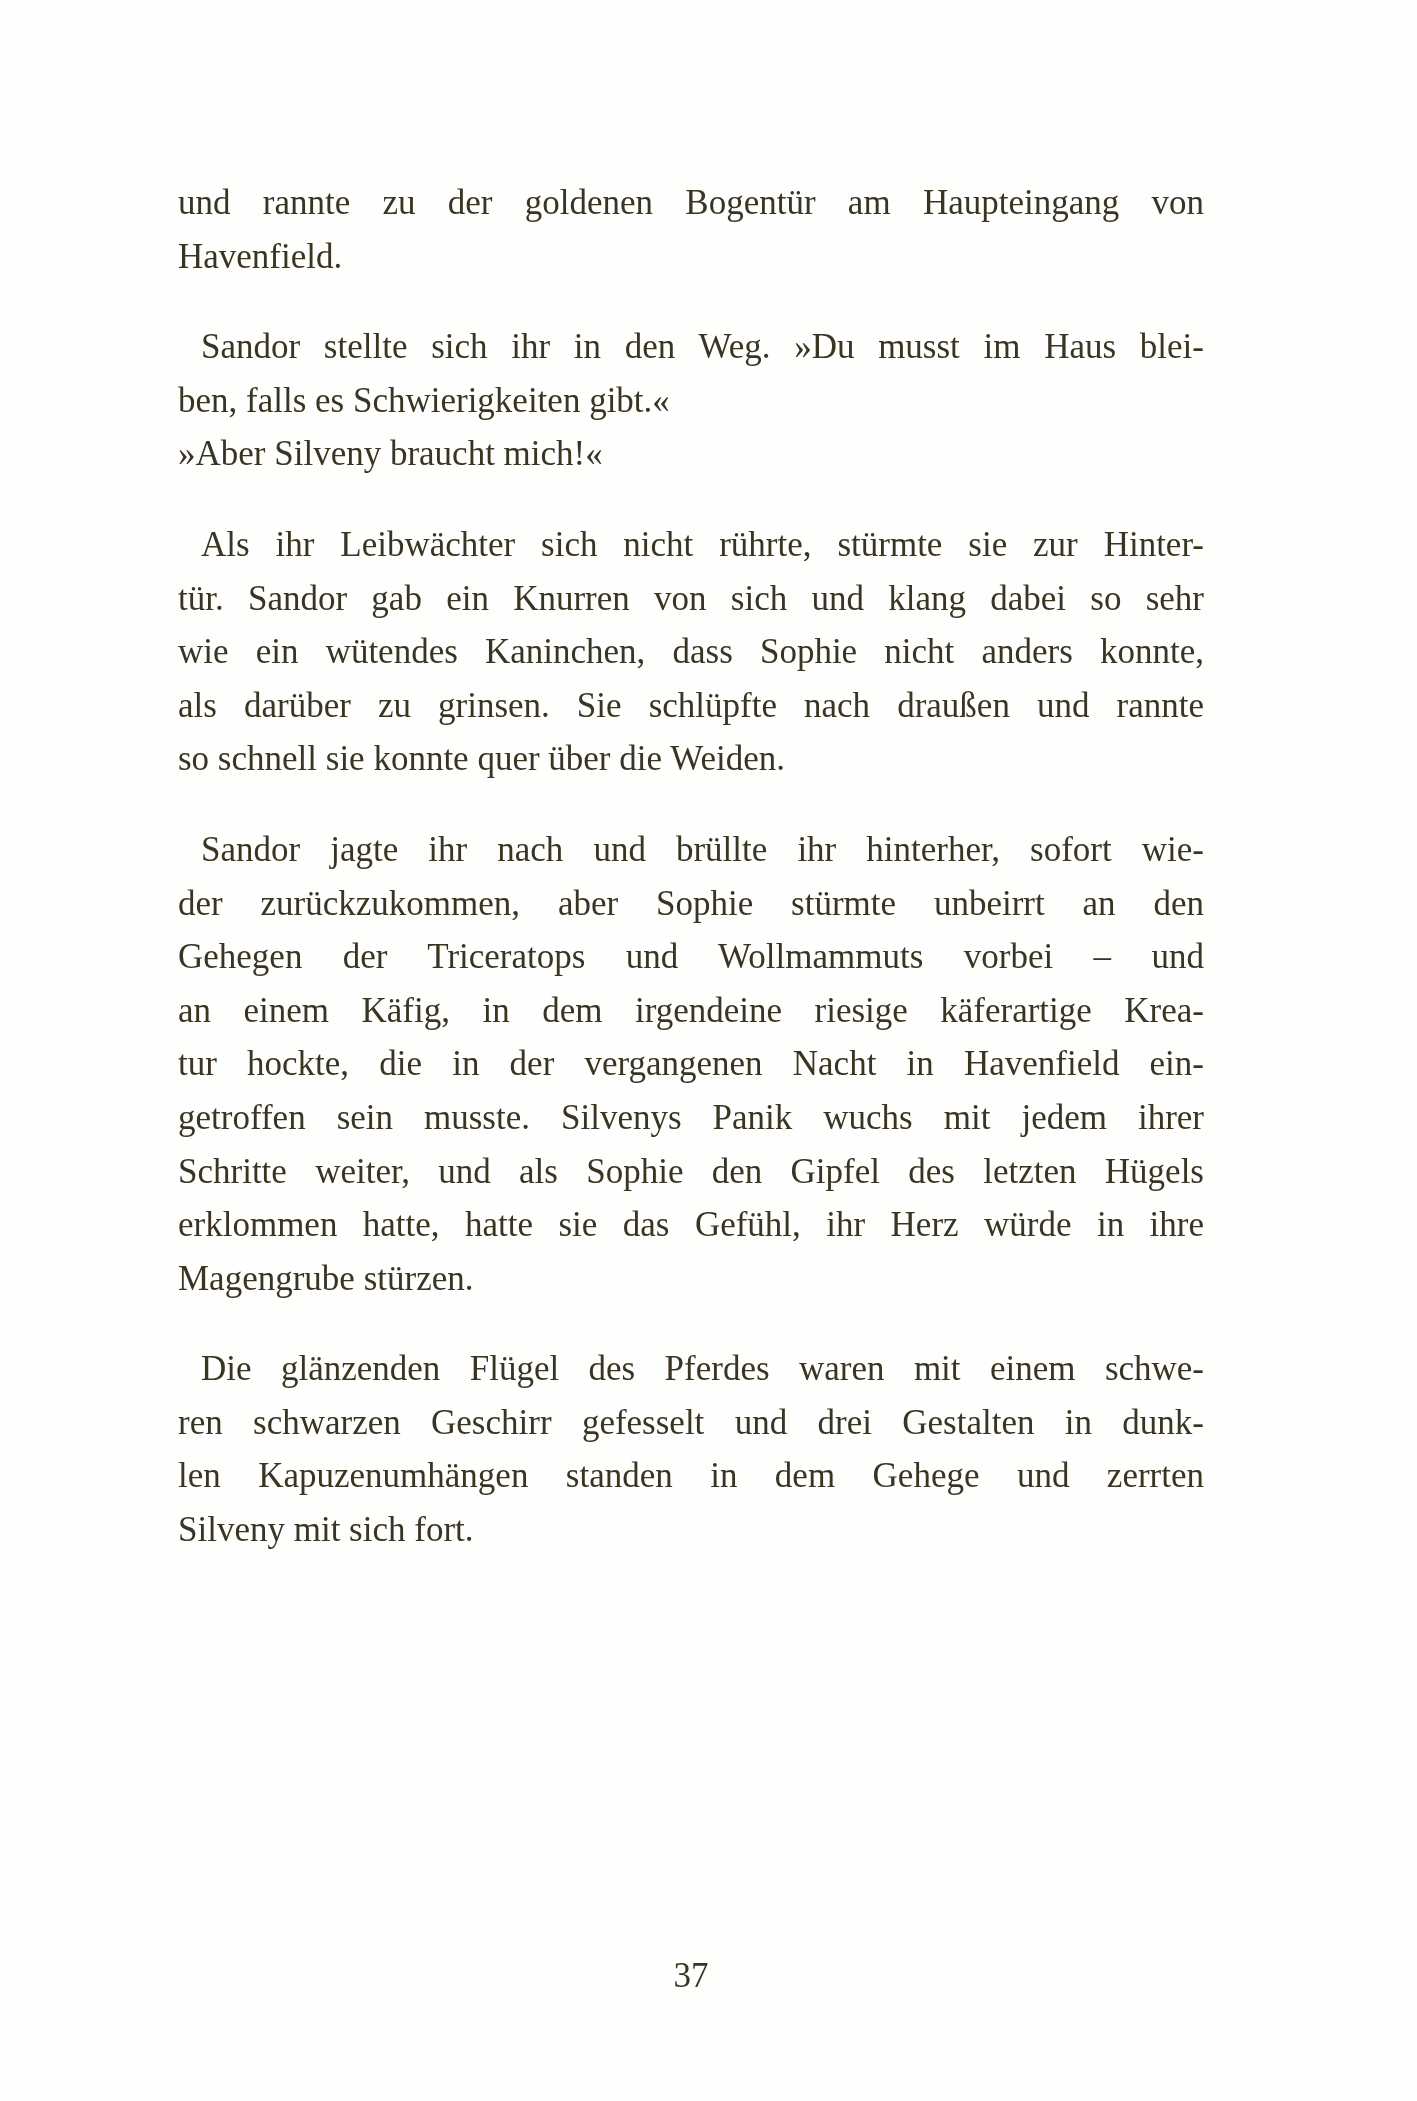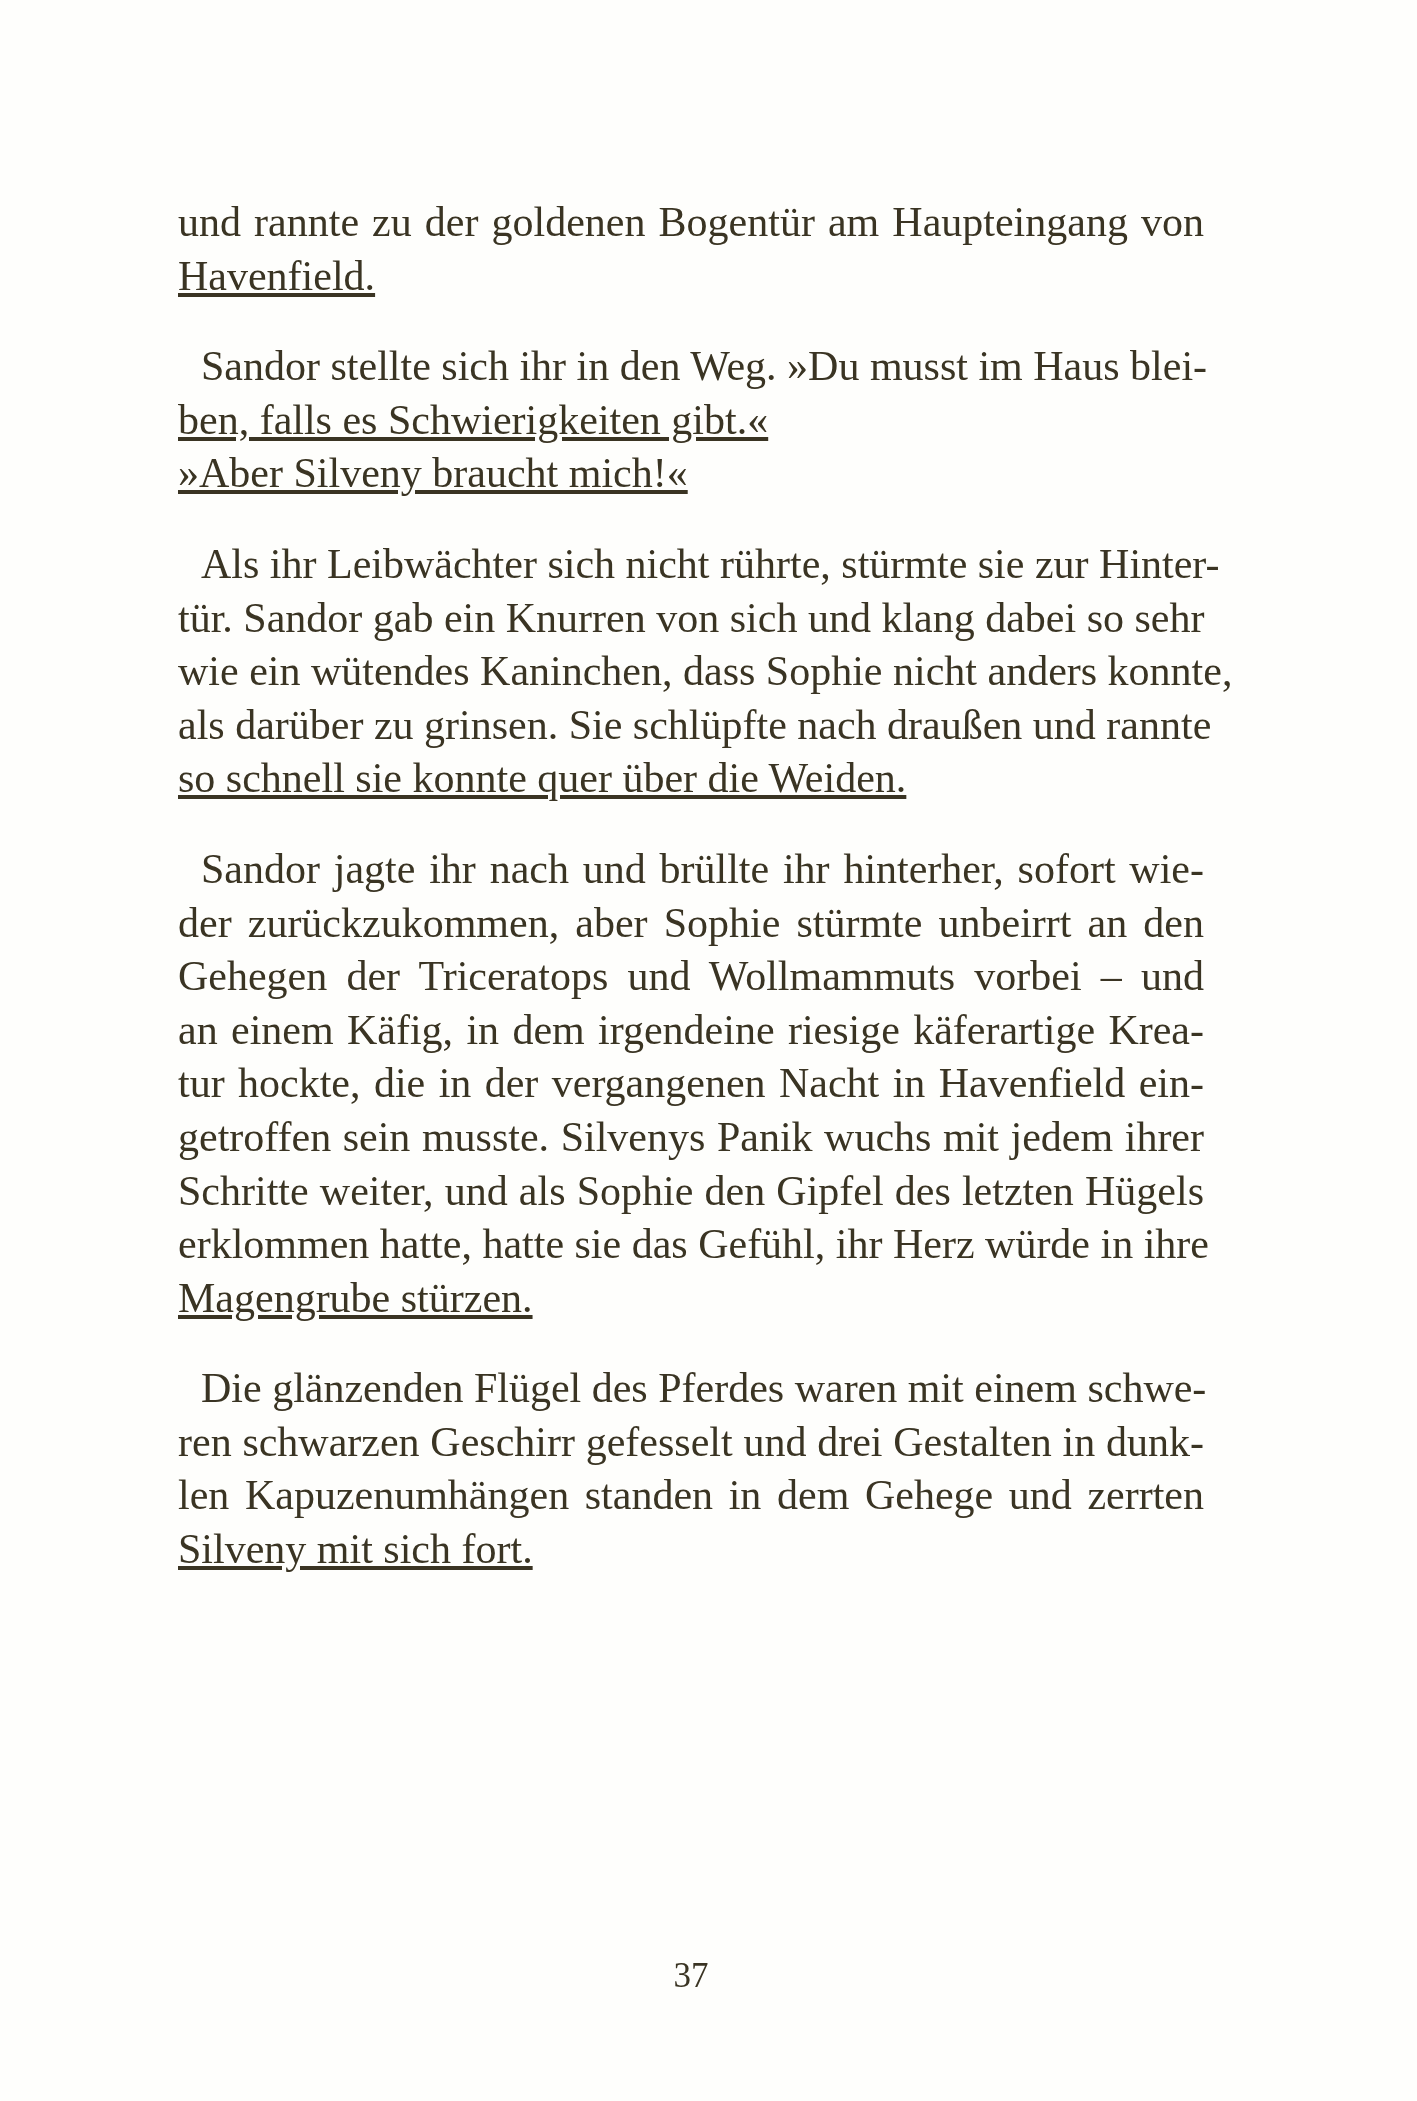--- a/index.html
+++ b/index.html
@@ -15,36 +15,35 @@
     overflow: hidden;
   }
   .page {
     position: absolute;
     inset: 0;
     background: #fefefc;
   }
   .text-block {
     position: absolute;
     left: 178px;
-    top: 196px;
+    top: 176px;
     width: 1026px;
     color: #3a3423;
-    font-size: 42px;
+    font-size: 35px;
     line-height: 53.6px;
   }
   .line {
     text-align: justify;
     text-align-last: justify;
     text-justify: inter-word;
     white-space: nowrap;
   }
   .line.last {
     text-align: right;
     text-align-last: left;
-    text-decoration: underline;
   }
   .line.indent {
     padding-left: 23px;
     margin-top: 37px;
   }
   .page-number {
     position: absolute;
     left: 178px;
     top: 1949px;
     width: 1026px;

